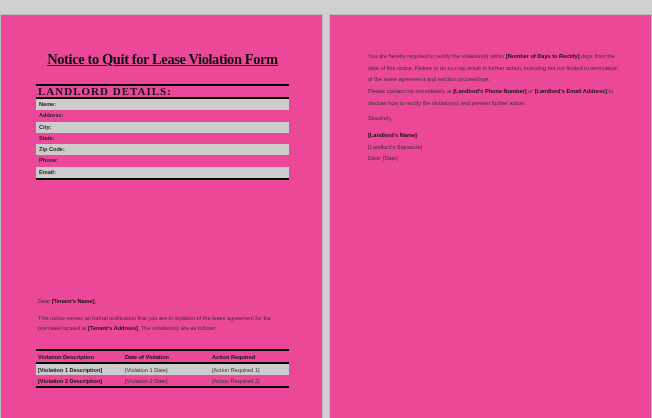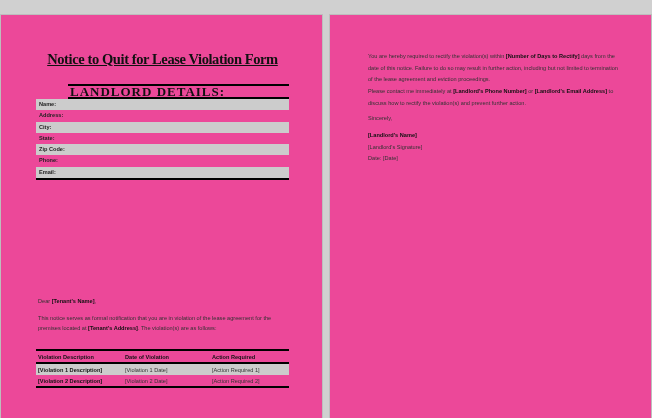--- a/index.html
+++ b/index.html
@@ -20,22 +20,22 @@
     text-align: center;
     font-family: "Liberation Serif", "DejaVu Serif", serif;
     font-weight: bold; font-size: 14.5px; letter-spacing: -0.4px;
     text-decoration: underline; color: #111;
   }
 
   .section { position: absolute; left: 35px; width: 253px; }
   .section-head {
     height: 11px; border-top: 2px solid #000; border-bottom: 2px solid #000;
     font-family: "Liberation Serif", "DejaVu Serif", serif;
-    font-weight: bold; font-size: 13px; letter-spacing: 1px;
-    line-height: 11px; padding-left: 2px; color: #111; margin-left: 32px;
+    font-weight: bold; font-size: 11px; letter-spacing: 1px;
+    line-height: 11px; padding-left: 2px; color: #111;
   }
   .field-row {
     height: 11.3px; line-height: 11.3px; font-size: 5.6px; font-weight: bold;
     padding-left: 3px; color: #222;
   }
   .field-row.shade { background: #cccccc; }
   .section-bottom { border-bottom: 2px solid #000; }
 
   .para {
     position: absolute; left: 37px; width: 250px;

